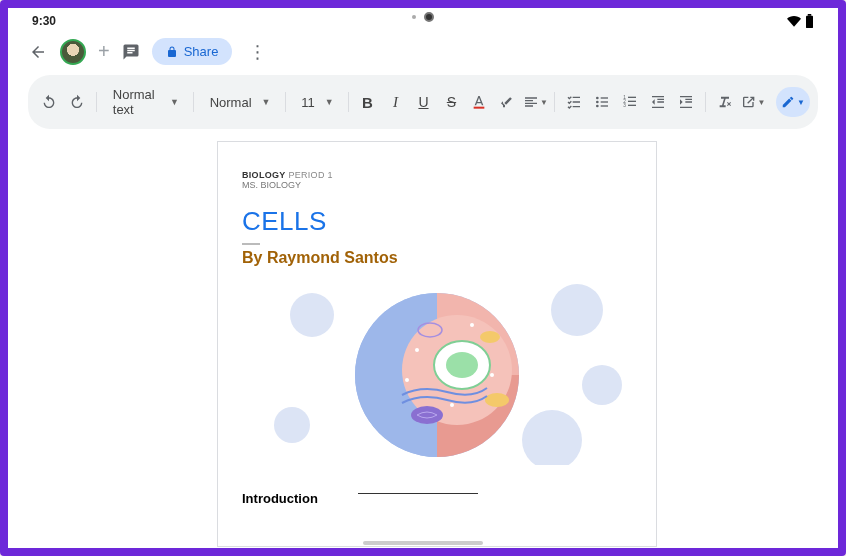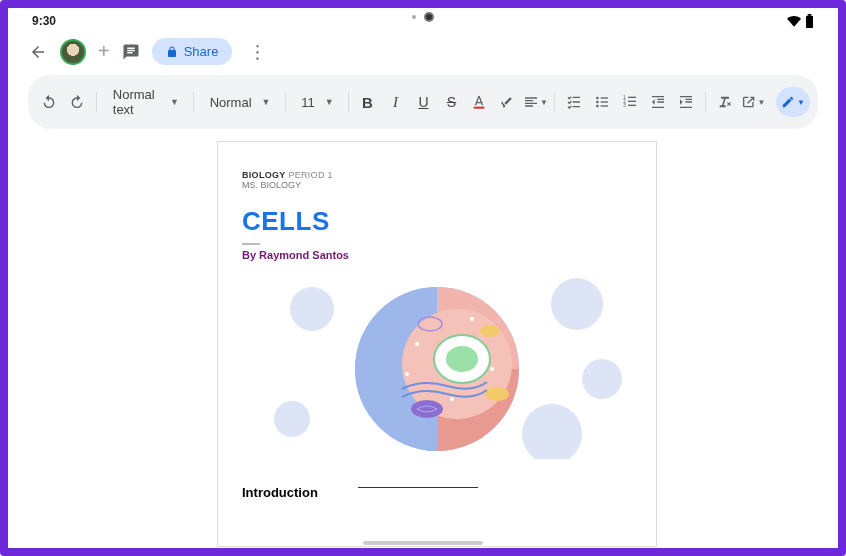--- a/index.html
+++ b/index.html
@@ -59,24 +59,24 @@
   }
   .page-area {
     padding: 4px 20px 0; height: calc(100% - 130px); display: flex; justify-content: center; margin-left: 28px;
   }
   .page {
     width: 440px; background: #fff; border: 1px solid #dadce0; border-top: 1px solid #dadce0;
     padding: 28px 24px 0; overflow: hidden;
   }
   .kicker { font-size: 9px; letter-spacing: 0.3px; font-weight: 700; color: #333; }
   .teacher { font-size: 9px; color: #777; margin-bottom: 16px; }
-  .h-cells { font-size: 26px; font-weight: 700; color: #1a73e8; letter-spacing: 0.5px; }
+  .h-cells { font-size: 26px; font-weight: 400; color: #1a73e8; letter-spacing: 0.5px; }
   .h-sub { font-size: 22px; font-weight: 800; color: #202124; letter-spacing: 0.5px; }
   .rule { width: 18px; height: 2px; background: #bbb; margin: 6px 0 4px; }
-  .byline { font-size: 11px; font-weight: 600; color: #701a75; margin-bottom: 8px; }
+  .byline { font-size: 16px; font-weight: 600; color: #a16207; margin-bottom: 8px; }
   .illus-wrap { display: flex; justify-content: center; margin: 4px 0 16px; }
   .intro-h { font-size: 13px; font-weight: 700; margin-top: 10px; }
   .intro-row { display: flex; align-items: center; }
   .intro-line { flex: 0 0 120px; height: 1px; background: #333; margin-left: 40px; }
   svg { display: block; }
   .nav-bar {
     position: absolute; bottom: 3px; left: 50%; transform: translateX(-50%);
     width: 120px; height: 4px; background: #ccc; border-radius: 3px;
   }
 </style>

